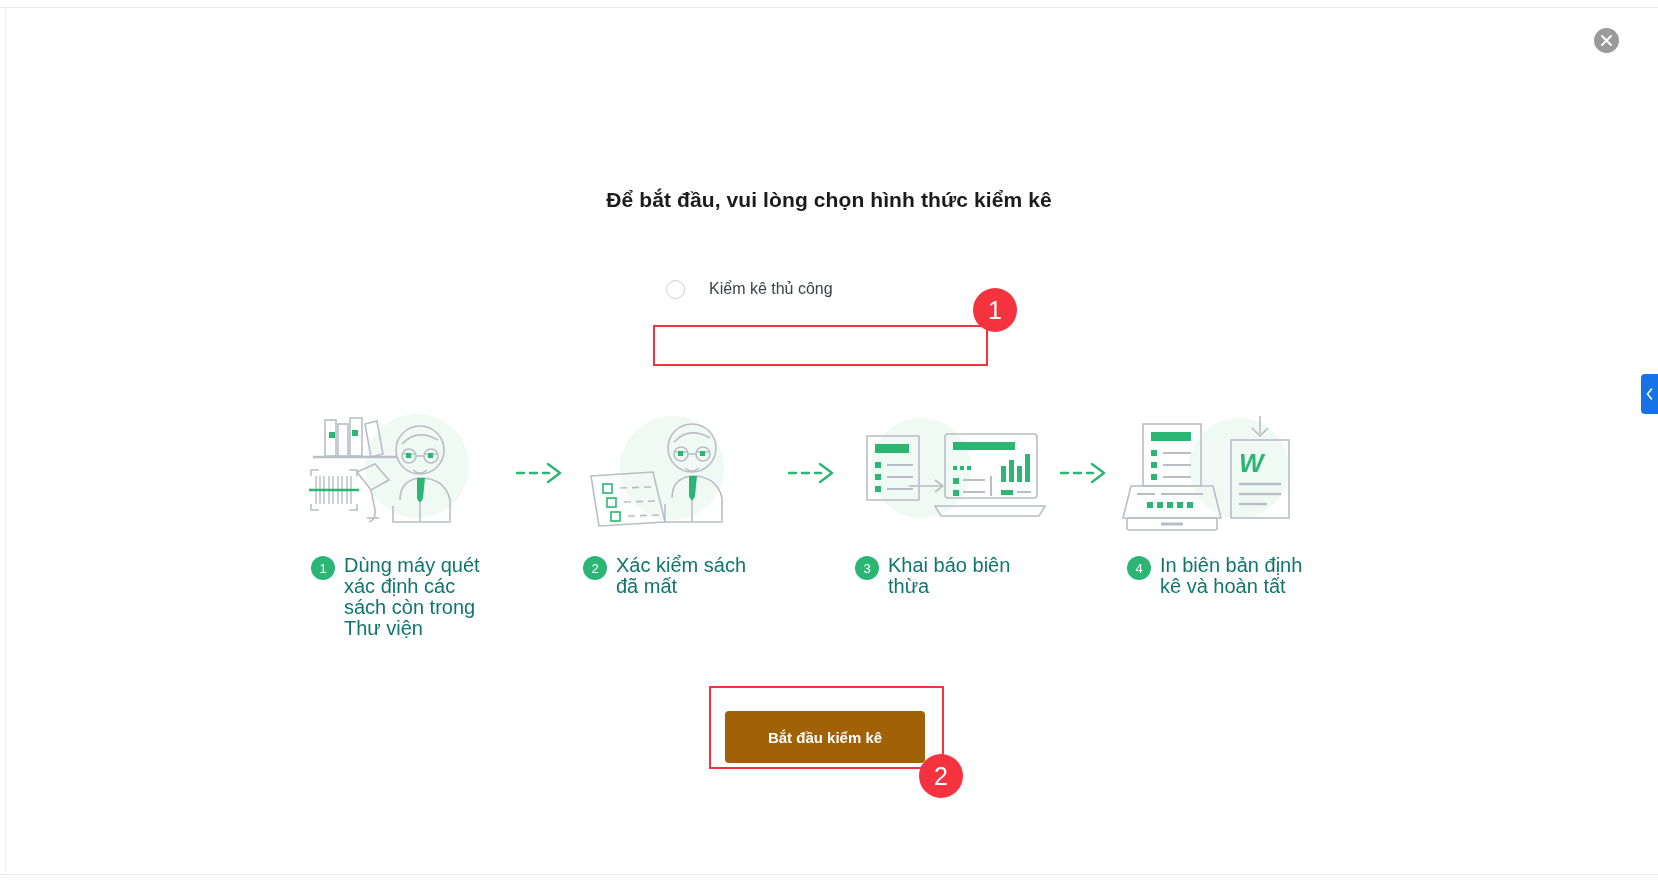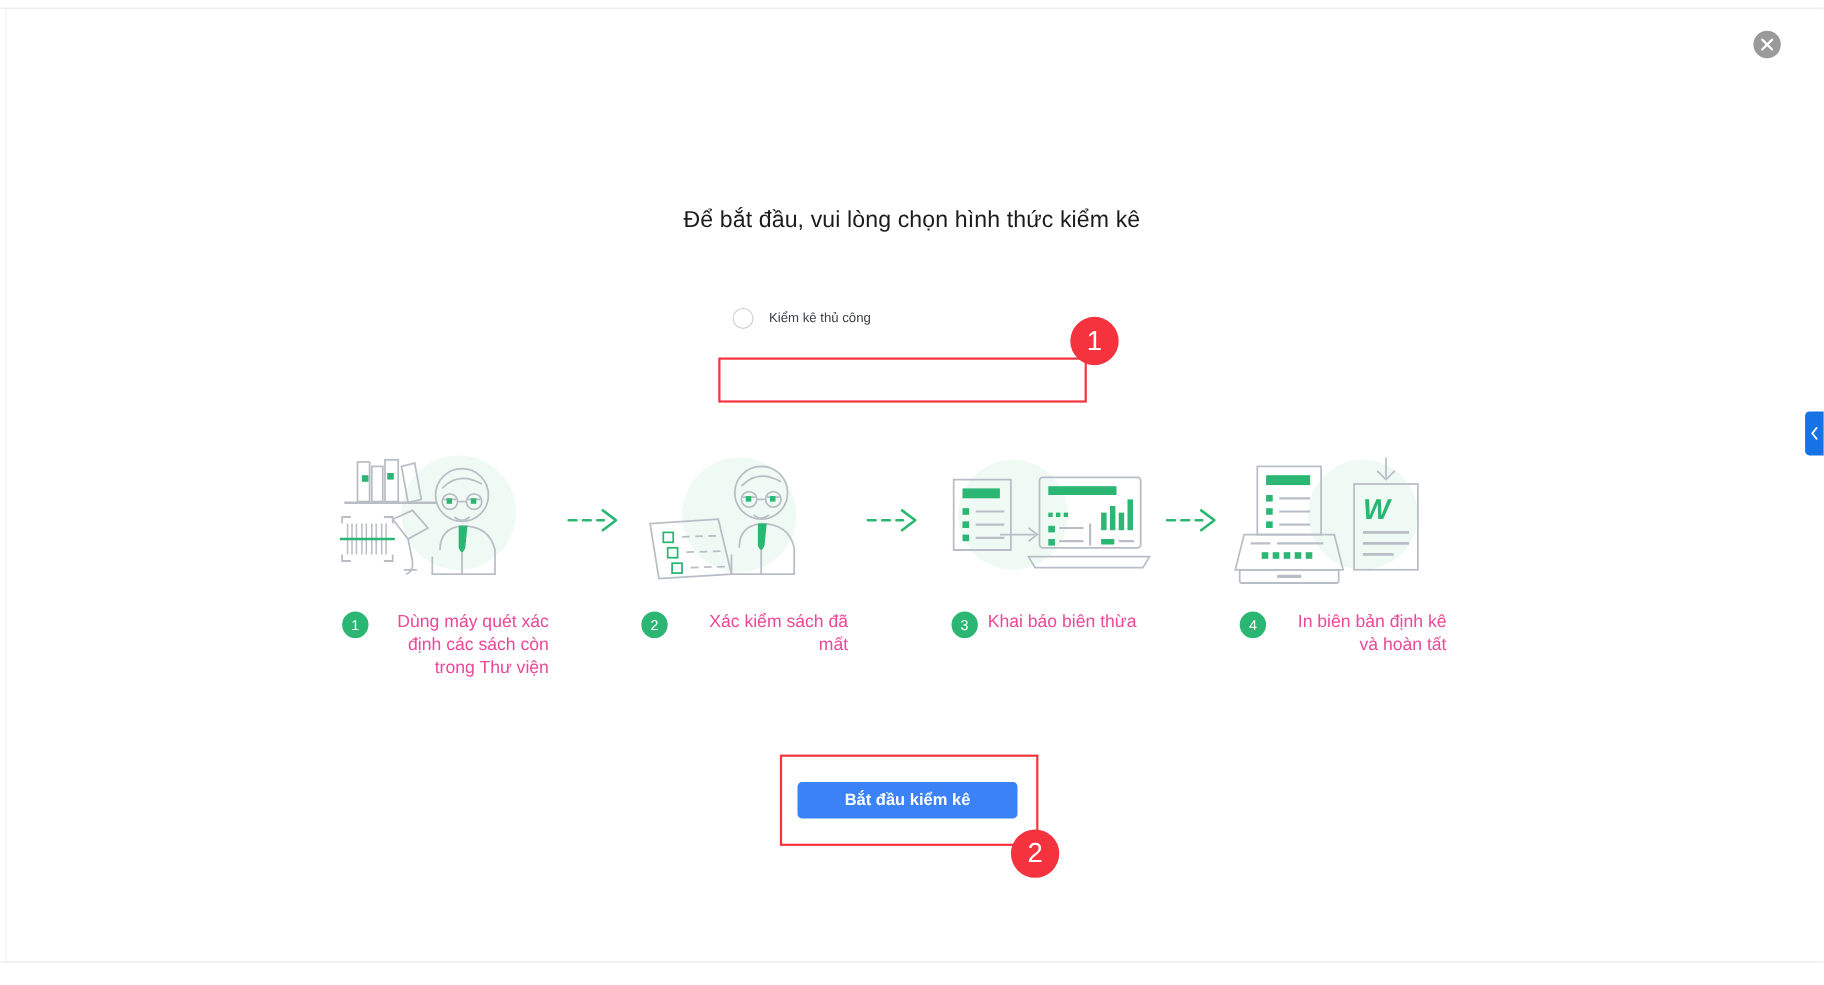--- a/index.html
+++ b/index.html
@@ -64,21 +64,21 @@
   }
   .side-tab svg { display: block; }
 
   
   .page-title {
     position: absolute;
     left: 0; top: 188px;
     width: 1658px;
     text-align: center;
     font-size: 21px;
-    font-weight: normal;
+    font-weight: bold;
     color: #1b1b1b;
     letter-spacing: 0.1px;
   }
 
   
   .radio-group {
     position: absolute;
     left: 666px; top: 272px;
     width: 420px;
   }
@@ -101,22 +101,22 @@
   .radio-mark.checked::after {
     content: "";
     position: absolute;
     left: 50%; top: 50%;
     width: 9px; height: 9px;
     margin: -4.5px 0 0 -4.5px;
     border-radius: 50%;
     background: #0cbf6b;
   }
   .radio-label {
-    margin-left: 14px;
-    font-size: 12px;
+    margin-left: 24px;
+    font-size: 16px;
     color: #3c4048;
     white-space: nowrap;
   }
 
   
   .hl-box-radio {
     position: absolute;
     left: 653px; top: 325px;
     width: 335px; height: 41px;
     border: 2px solid #f5333f;
@@ -172,41 +172,41 @@
     color: #ffffff;
     font-size: 13px;
     display: flex;
     align-items: center;
     justify-content: center;
     flex: 0 0 auto;
     margin-top: 1px;
   }
   .step-text {
     margin-left: 9px;
-    font-size: 16px;
+    font-size: 20px;
     line-height: 21px;
-    color: #ec4899;
-    text-align: right;
+    color: #0f766e;
+    text-align: left;
     max-width: 155px;
   }
   .step-arrow {
     width: 62px;
     flex: 0 0 auto;
     height: 125px;
     display: flex;
     align-items: center;
     justify-content: center;
   }
 
   
   .start-btn {
     position: absolute;
     left: 725px; top: 711px;
-    width: 200px; height: 33px;
-    background: #3b82f6;
+    width: 200px; height: 52px;
+    background: #a16207;
     border: none;
     border-radius: 4px;
     color: #ffffff;
     font-size: 15px;
     font-weight: bold;
     font-family: "Liberation Sans", sans-serif;
     cursor: pointer;
   }
   .hl-box-btn {
     position: absolute;

